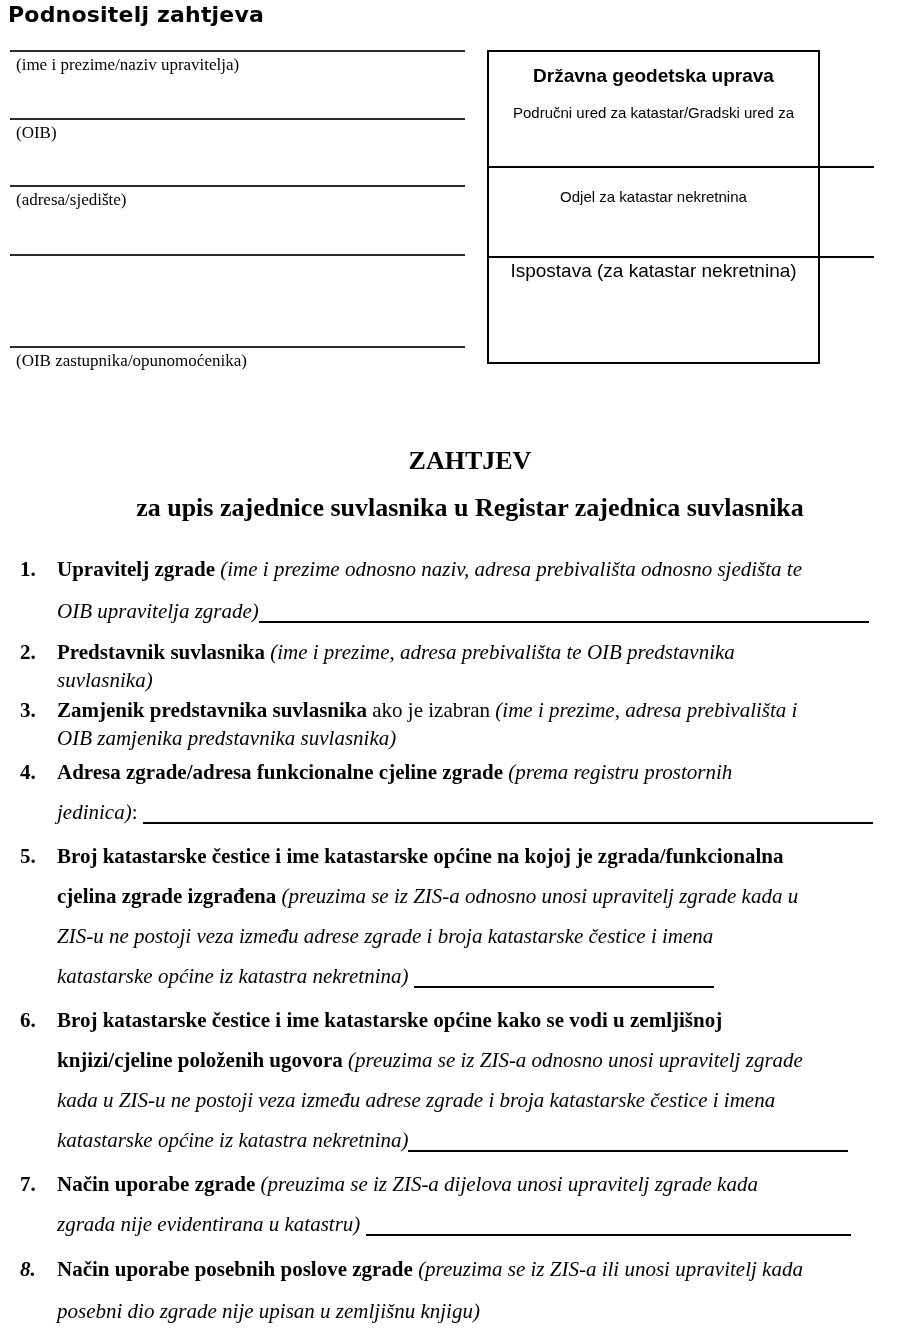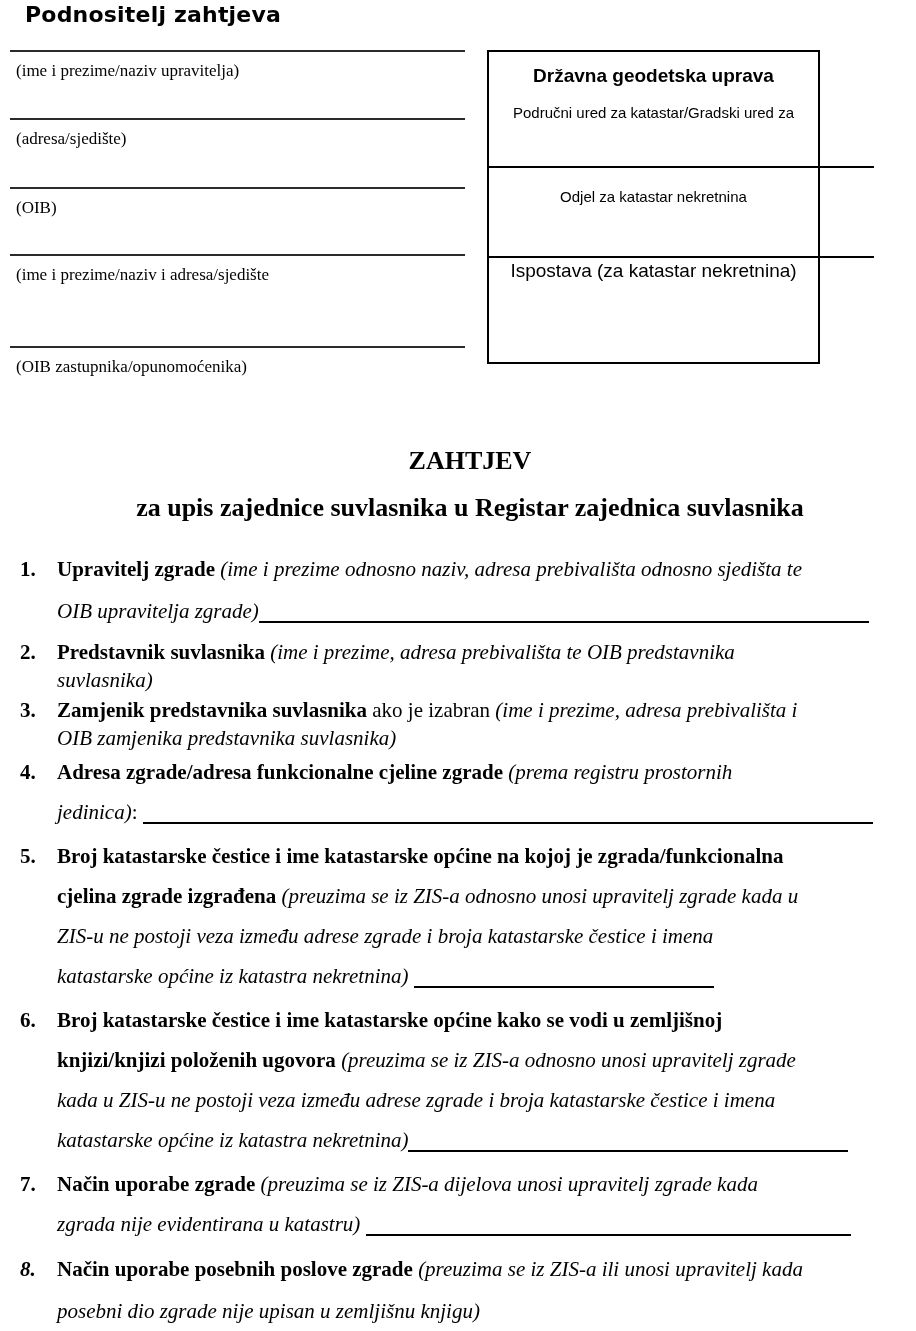--- a/index.html
+++ b/index.html
@@ -7,32 +7,32 @@
     width: 916px; height: 1331px;
     overflow: hidden;
     position: relative;
     color: #000;
     font-family: "Liberation Serif", serif;
   }
   .page { position: absolute; top: 0; left: 0; width: 990px; height: 1360px; }
 
   
   .h1 {
-    position: absolute; top: 2px; left: 25px;
+    position: absolute; top: 2px; left: 8px;
     font-family: "DejaVu Sans", sans-serif;
     font-weight: bold; font-size: 22px; letter-spacing: .2px;
     white-space: nowrap;
   }
 
   
   .fields { position: absolute; top: 50px; left: 10px; width: 455px; }
   .field { border-top: 2px solid #2b2b2b; }
   .field .lbl {
     font-size: 17px; line-height: 22px;
-    padding: 8px 0 0 6px; white-space: nowrap;
+    padding: 2px 0 0 6px; white-space: nowrap;
   }
   .f1 { height: 66px; } .f2 { height: 67px; } .f3 { height: 65px; }
   .f4 { height: 90px; } .f5 { height: 58px; }
 
   
   .box {
     position: absolute; left: 487px; top: 50px;
     width: 333px; height: 314px;
     border: 2px solid #000;
     font-family: "Liberation Sans", sans-serif;
@@ -81,28 +81,27 @@
 <body>
 
 <div class="page">
 
   <div class="h1">Podnositelj zahtjeva</div>
 
   <div class="fields">
     <div class="field f1">
       <div class="lbl">(ime i prezime/naziv upravitelja)</div>
     </div>
+    <div class="field f3">
+      <div class="lbl">(OIB)</div>
+    </div>
     <div class="field f2">
       <div class="lbl">(adresa/sjedište)</div>
     </div>
-    <div class="field f3">
-      <div class="lbl">(OIB)</div>
-    </div>
     <div class="field f4">
-      <div class="lbl">(ime i prezime/naziv i adresa/sjedište</div>
     </div>
     <div class="field f5">
       <div class="lbl">(OIB zastupnika/opunomoćenika)</div>
     </div>
   </div>
 
   <div class="box">
     <div class="b-title">Državna geodetska uprava</div>
     <div class="b-line b-l1">Područni ured za katastar/Gradski ured za</div>
     <div class="blank-rule r1"></div>
@@ -176,21 +175,21 @@
         <div class="line"><i>katastarske općine iz katastra nekretnina)</i>
           <span class="blank w300"></span></div>
       </div>
     </div>
 
     <div class="item lh40 mb4">
       <span class="num">6.</span>
       <div class="body">
         <div class="line"><b>Broj katastarske čestice i ime katastarske općine kako se vodi u zemljišnoj</b></div>
         <div class="line">
-          <b>knjizi/knjizi položenih ugovora</b>
+          <b>knjizi/cjeline položenih ugovora</b>
           <i>(preuzima se iz ZIS-a odnosno unosi upravitelj zgrade</i>
         </div>
         <div class="line"><i>kada u ZIS-u ne postoji veza između adrese zgrade i broja katastarske čestice i imena</i></div>
         <div class="line"><i>katastarske općine iz katastra nekretnina)</i><span class="blank w440"></span></div>
       </div>
     </div>
 
     <div class="item lh40 mb4">
       <span class="num">7.</span>
       <div class="body">

